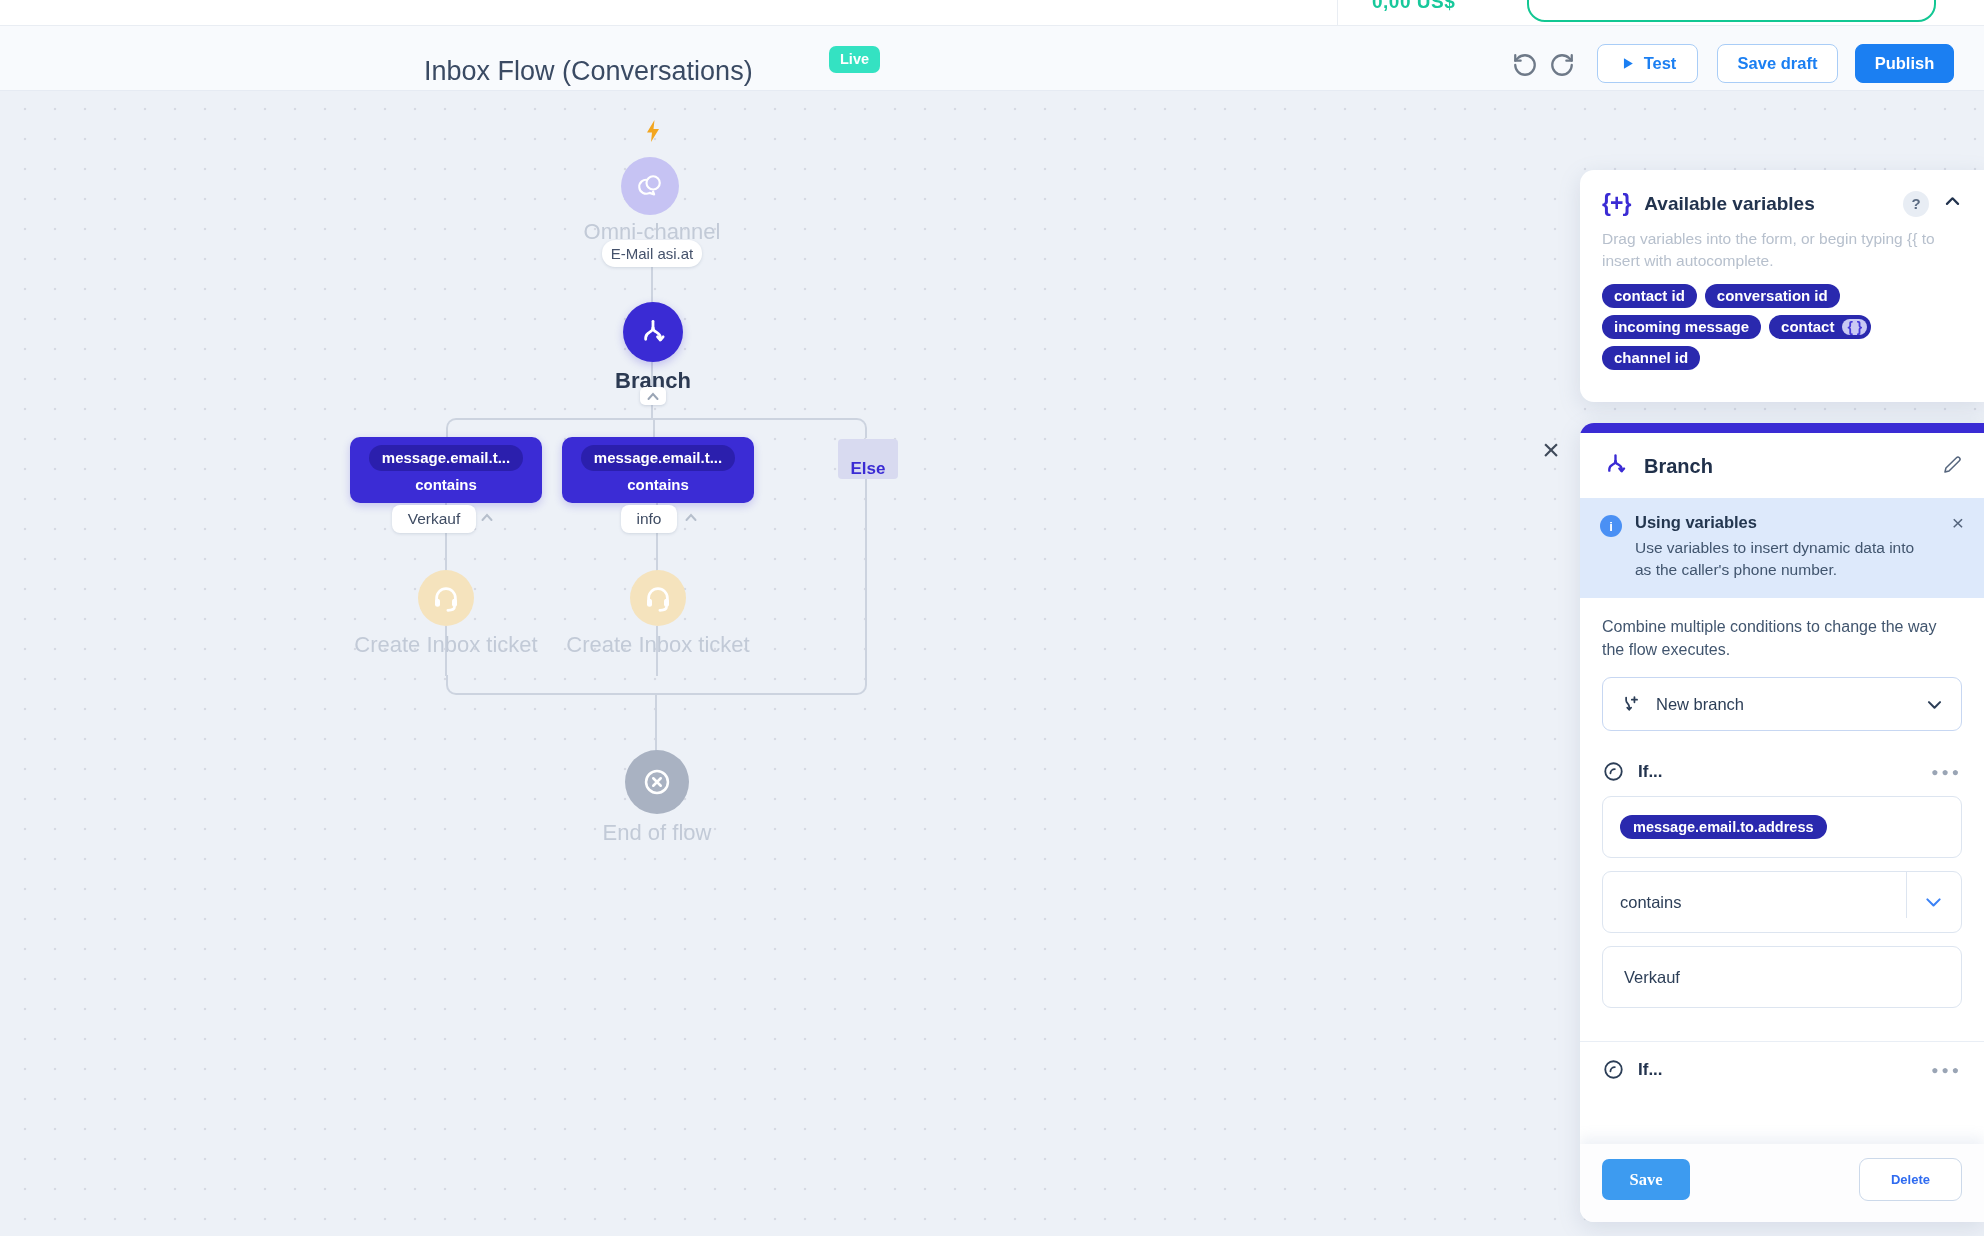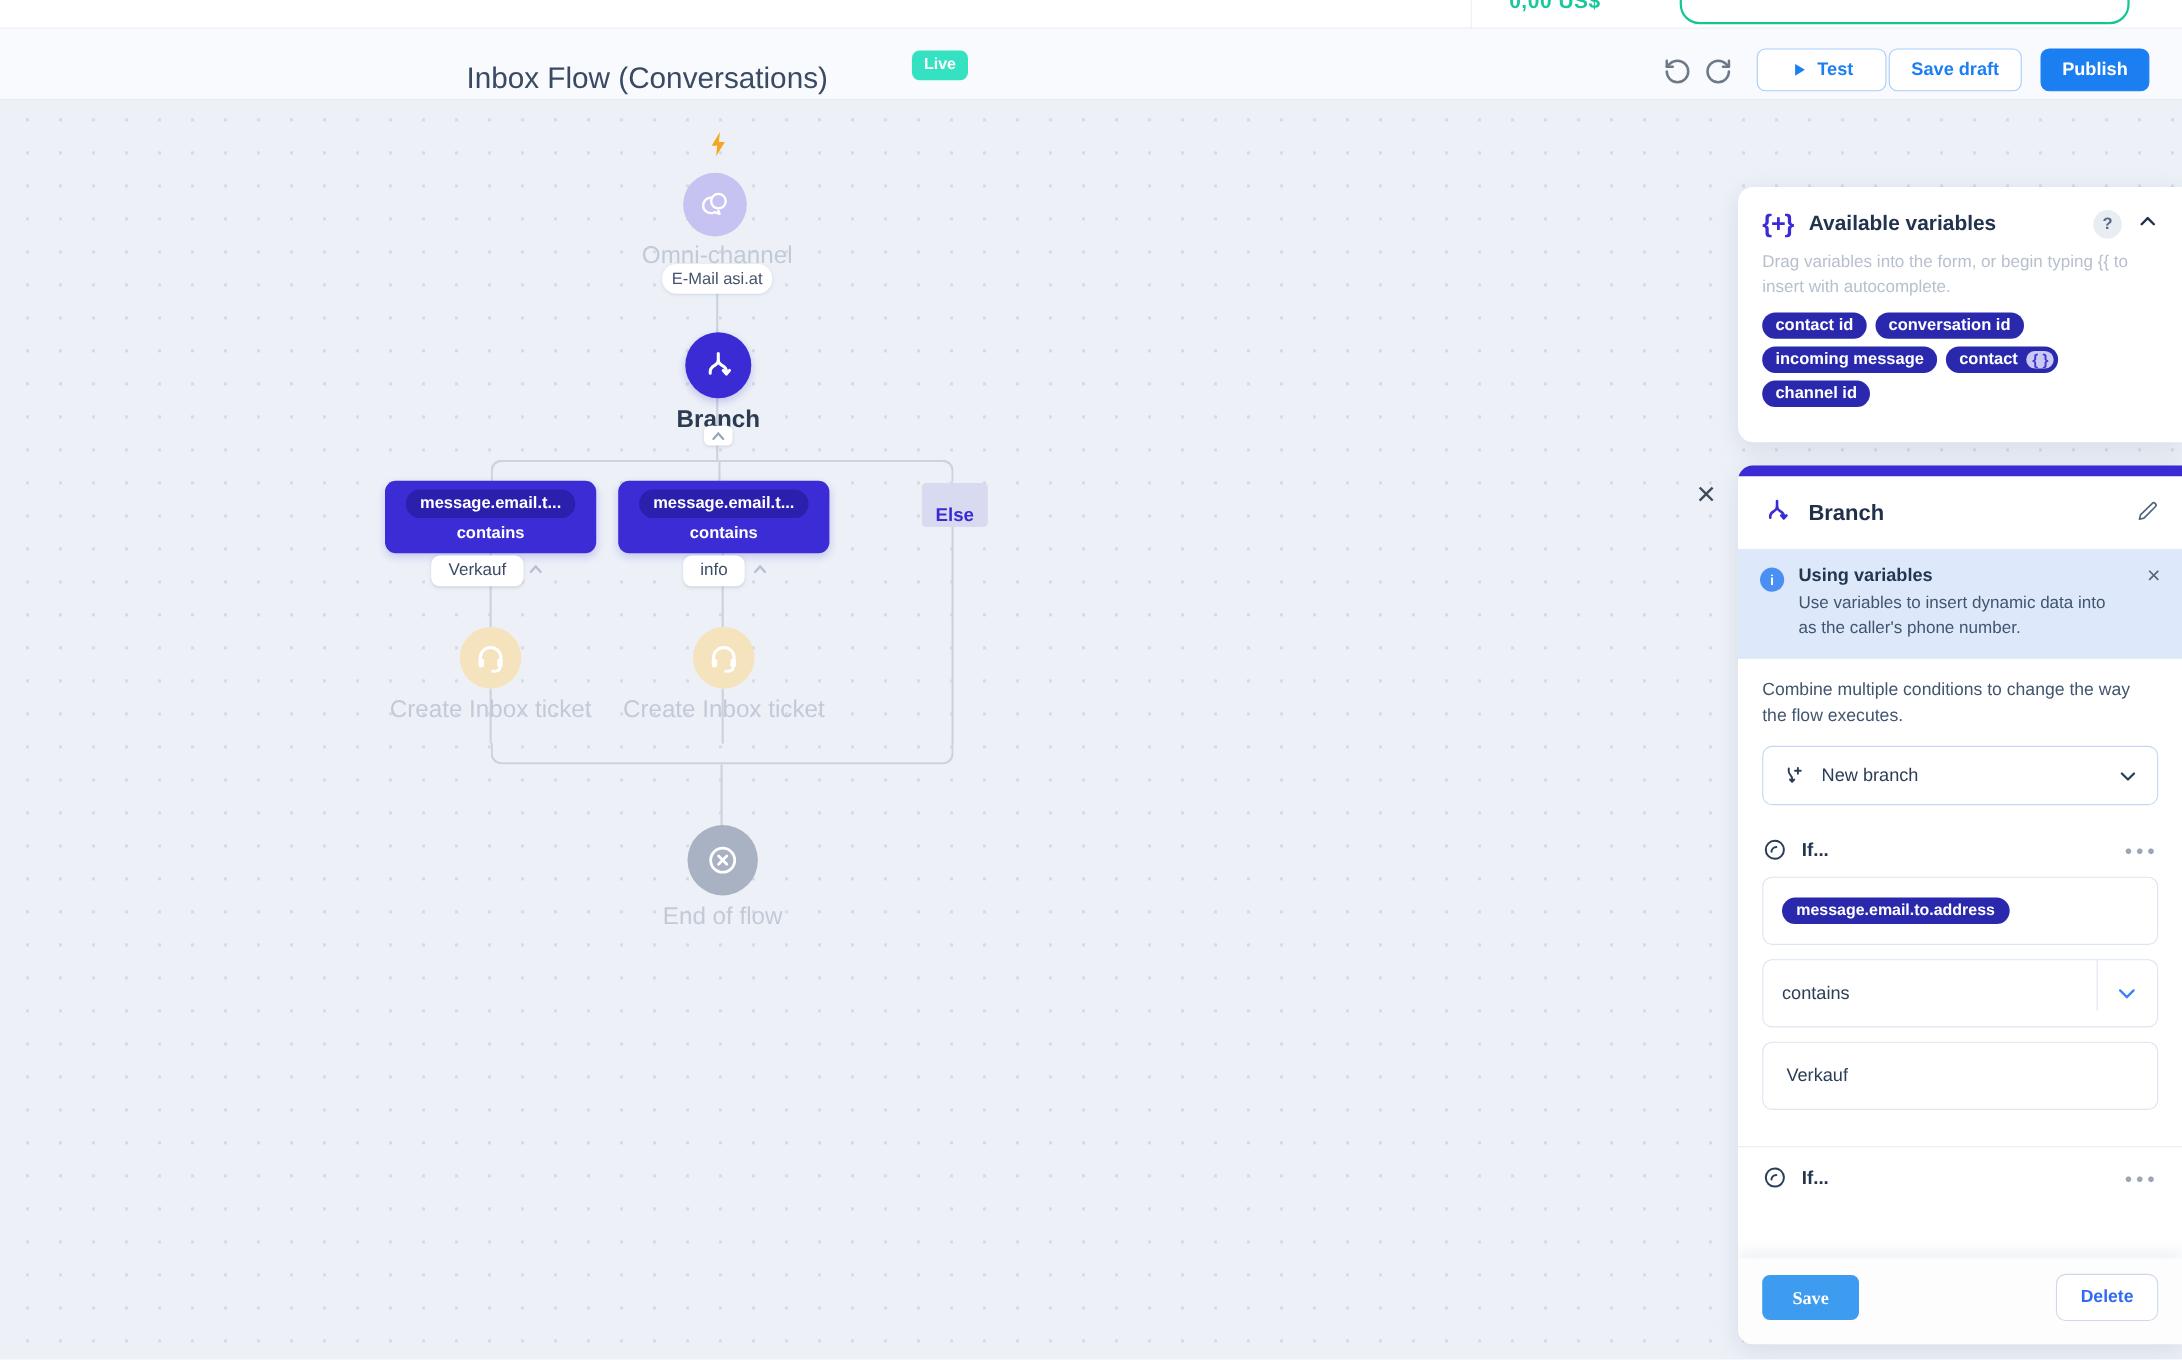--- a/index.html
+++ b/index.html
@@ -23,21 +23,21 @@
             border-bottom:1px solid #e6ebf3; z-index:25; }
   .page-title { position:absolute; left:424px; top:30px; font-size:27px; font-weight:500; color:#3a4a63; }
   .live-badge { position:absolute; left:829px; top:20px; height:27px; padding:0 11px; background:#34e2c2;
                 border-radius:7px; color:#fff; font-size:14.5px; font-weight:700; line-height:27px; }
   .hicon { position:absolute; top:26px; width:26px; height:26px; color:#6e7988; cursor:pointer; }
   .hicon svg { width:26px; height:26px; }
   .undo { left:1512px; } .redo { left:1549px; }
   .hbtn { position:absolute; top:18px; height:39px; border-radius:8px; font-size:16.5px; font-weight:700;
           display:flex; align-items:center; justify-content:center; cursor:pointer; }
   .btn-outline { background:#fff; border:1.5px solid #a9cdf7; color:#1b7ff2; }
-  .btn-test { left:1597px; width:118px; gap:8px; }
+  .btn-test { left:1597px; width:101px; gap:8px; }
   .btn-test svg { width:17px; height:17px; }
   .btn-savedraft { left:1717px; width:121px; }
   .btn-publish { left:1855px; width:99px; background:#1b7ff2; border:1.5px solid #1b7ff2; color:#fff; }
 
   
   .line { position:absolute; background:#ccd3df; z-index:1; }
   .vline { width:2px; }
   .split-rect { position:absolute; left:446px; top:418px; width:421px; height:20px;
                 border:2px solid #ccd3df; border-bottom:none; border-radius:10px 10px 0 0; z-index:1; }
   .join-rect { position:absolute; left:446px; top:675px; width:421px; height:20px;
@@ -135,22 +135,22 @@
   .select-divider { position:absolute; right:54px; top:0; bottom:14px; width:1px; background:#dde5f0; }
   .select-chevron { position:absolute; right:17px; top:50%; transform:translateY(-50%); color:#3b82f6; display:flex; }
   .select-chevron svg { width:21px; height:21px; }
   .input-text { font-size:16.5px; color:#2c3e57; padding-left:4px; }
   .full-divider { margin-top:33px; height:1px; background:#e9eef5; }
   .if2-wrap { padding:16px 22px 0; }
   .bp-footer { position:absolute; left:0; bottom:0; width:100%; background:#fdfdfe; padding:14px 22px 21px;
                box-shadow:0 -7px 12px rgba(145,165,195,.14); display:flex; align-items:center; }
   .save-btn { width:88px; height:41px; background:#3d9bf0; border:none; border-radius:7px; color:#fff;
               font-size:16.5px; font-weight:700; font-family:Liberation Serif, serif; cursor:pointer; }
-  .delete-btn { margin-left:auto; width:93px; height:43px; background:#fff; border:1.5px solid #ccd9ea;
-                border-radius:9px; color:#2f6bf0; font-size:16px; font-weight:700; font-family:inherit; cursor:pointer; }
+  .delete-btn { margin-left:auto; width:103px; height:43px; background:#fff; border:1.5px solid #ccd9ea;
+                border-radius:9px; color:#2f6bf0; font-size:13px; font-weight:700; font-family:inherit; cursor:pointer; }
 </style>
 </head>
 <body>
 
 <div id="root">
 
   <div class="top-strip">
     <div class="top-divider"></div>
     <div class="balance">0,00 US$</div>
     <div class="top-pill-btn"></div>

